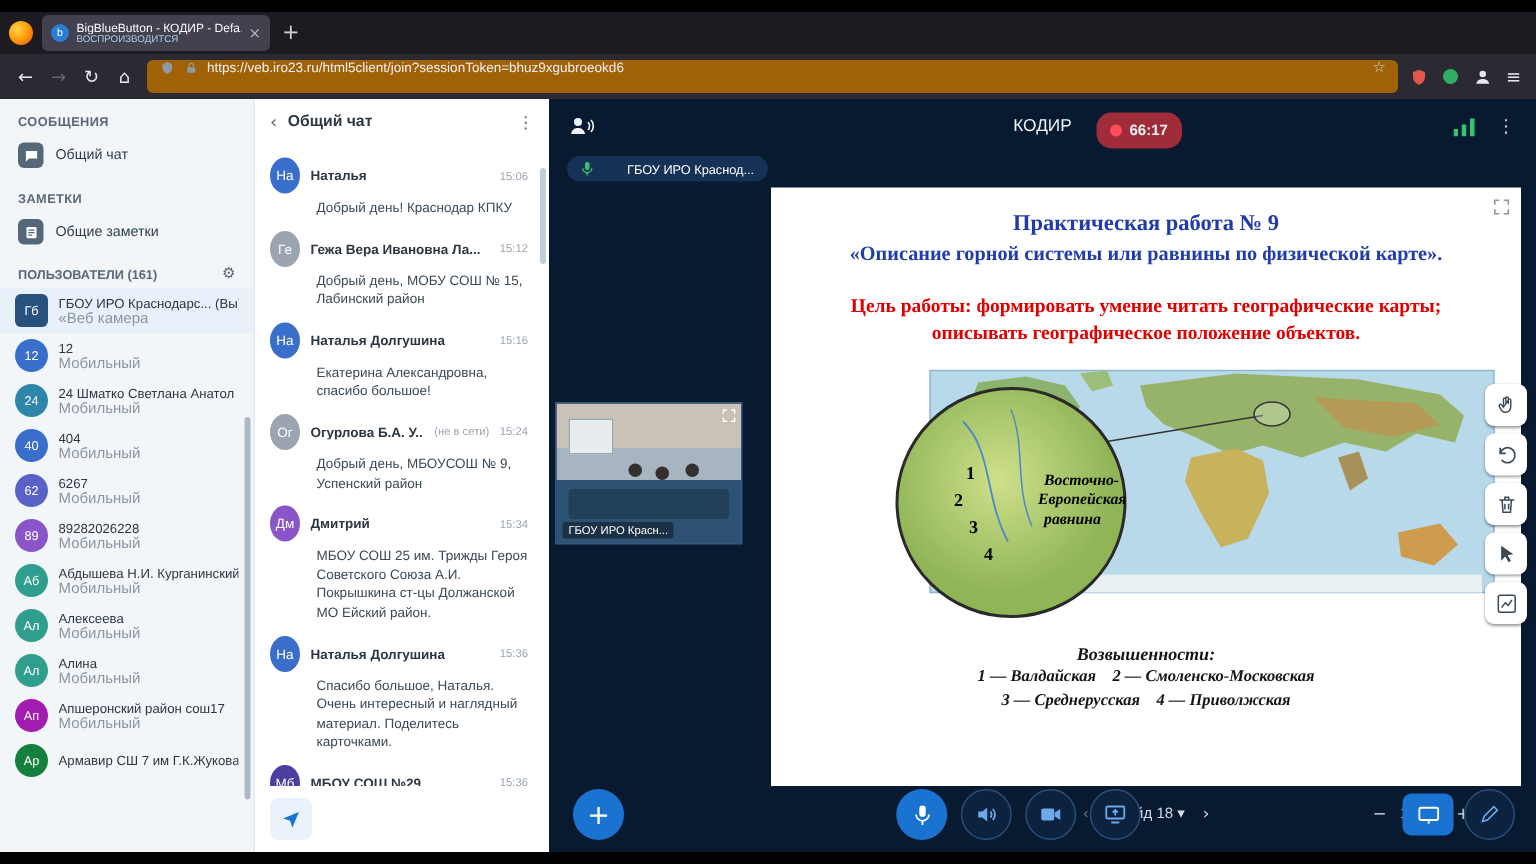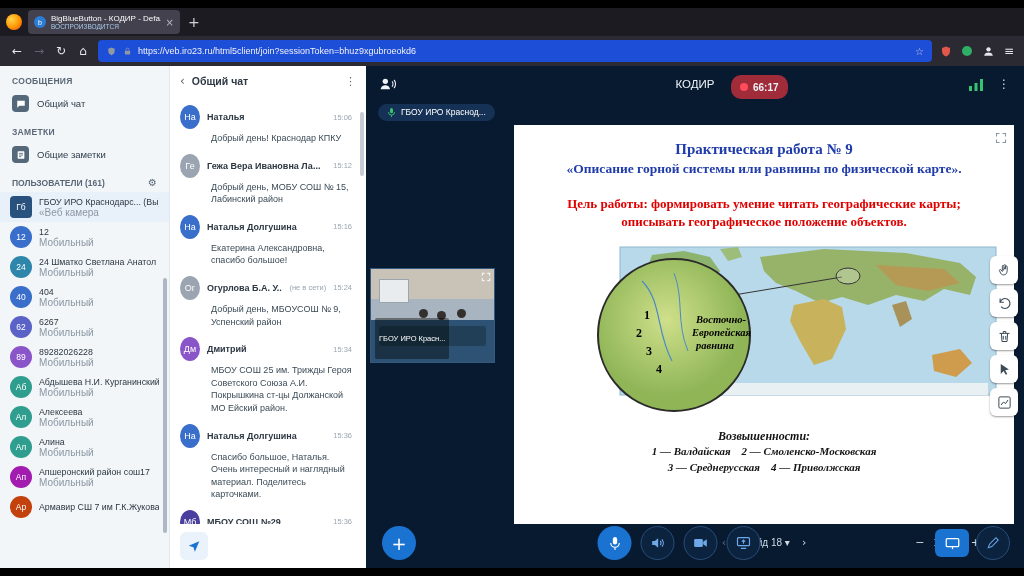--- a/index.html
+++ b/index.html
@@ -18,21 +18,21 @@
     align-items:center; justify-content:center; color:#fff; font-size:7px; }
   .tab-text { flex:1; overflow:hidden; }
   .tab-title { font-size:8px; white-space:nowrap; overflow:hidden; }
   .tab-media { font-size:6.5px; color:#a9c9e8; white-space:nowrap; }
   .tab-close { color:#b6b6c0; font-size:10px; }
   .newtab { color:#d0d0d8; font-size:14px; margin-left:2px; }
 
   .navbar { height:30px; background:#2b2a33; display:flex; align-items:center; gap:8px; padding:0 10px; }
   .nav-ic { color:#e6e6ec; font-size:12px; width:14px; text-align:center; }
   .nav-ic.dis { color:#62626d; }
-  .urlbar { flex:1; height:22px; background:#1d4ed8; border-radius:4px; display:flex; align-items:center;
+  .urlbar { flex:1; height:22px; background:#a16207; border-radius:4px; display:flex; align-items:flex-start;
     gap:6px; padding:0 8px; }
   .url-text { color:#f0f0f4; font-size:9px; flex:1; white-space:nowrap; overflow:hidden; }
   .nav-right { display:flex; align-items:center; gap:9px; }
 
   
   .app { position:absolute; left:0; top:58px; width:1024px; height:502px; display:flex; }
 
   
   .sidebar { width:170px; background:#f3f6f9; position:relative; overflow:hidden; border-right:1px solid #e3e8ec; }
   .section-label { font-size:8.5px; font-weight:700; color:#5a6876; padding:10px 12px 4px; letter-spacing:.3px; }
@@ -77,30 +77,30 @@
   .main { flex:1; position:relative; background:#071a30; overflow:hidden; color:#eef3f8; }
   .meeting-title { position:absolute; top:12px; left:50%; transform:translateX(-50%); font-size:11.5px; }
   .talk-ic { position:absolute; top:11px; left:14px; }
   .rec-pill { position:absolute; top:9px; left:calc(50% + 36px); height:24px; background:#a02c3a;
     border-radius:10px; display:flex; align-items:center; gap:5px; padding:0 9px; font-size:10px; font-weight:700; }
   .rec-dot { width:8px; height:8px; border-radius:50%; background:#ff4b5c; }
   .top-right { position:absolute; top:11px; right:14px; display:flex; align-items:center; gap:14px; }
   .main-dots { color:#cfdae6; font-size:12px; }
 
   .talking-pill { position:absolute; top:38px; left:12px; background:#153156; border-radius:10px;
-    display:flex; align-items:flex-start; gap:5px; padding:3px 9px; font-size:8.5px; color:#fff; }
+    display:flex; align-items:center; gap:22px; padding:3px 9px; font-size:8.5px; color:#fff; }
 
   
   .webcam { position:absolute; left:4px; top:202px; width:125px; height:95px; border:1px solid #35597e;
     overflow:hidden; background:linear-gradient(#c9c2b6 0 32%, #a8b4bf 32% 55%, #2d5273 55% 100%); }
   .wc-screen { position:absolute; left:8px; top:10px; width:30px; height:24px; background:#e9ecee; border:1px solid #9aa5ad; }
   .wc-table { position:absolute; bottom:16px; left:8px; right:8px; height:20px; background:#214057; border-radius:3px; }
   .wc-head { position:absolute; width:9px; height:9px; border-radius:50%; background:#33302d; }
   .wc-label { position:absolute; left:4px; bottom:3px; background:rgba(0,0,0,.4); color:#fff;
-    font-size:7.5px; padding:16px 4px; border-radius:2px; }
+    font-size:7.5px; padding:1px 4px; border-radius:2px; }
   .wc-fs { position:absolute; right:3px; top:3px; }
 
   
   .presentation { position:absolute; left:148px; top:59px; width:500px; height:399px; background:#fff;
     font-family:"Liberation Serif",serif; text-align:center; color:#111; }
   .slide-fs { position:absolute; top:7px; right:7px; }
   .slide-inner { padding-top:16px; }
   .slide-title1 { color:#1f3caa; font-weight:700; font-size:15px; }
   .slide-title2 { color:#1f3caa; font-weight:700; font-size:13.5px; margin-top:3px; }
   .slide-goal { color:#e00000; font-weight:700; font-size:13px; margin:18px 26px 0; line-height:1.4; }
@@ -272,21 +272,21 @@
     </div>
   </div>
           <div class="user-row">
     <div class="avatar" style="background: #a21caf;">Ап</div>
     <div class="u-col">
       <div class="u-name">Апшеронский район сош17</div>
       <div class="u-sub">Мобильный</div>
     </div>
   </div>
           <div class="user-row">
-    <div class="avatar" style="background: #c2410c;">Ар</div>
+    <div class="avatar" style="background: #15803d;">Ар</div>
     <div class="u-col">
       <div class="u-name">Армавир СШ 7 им Г.К.Жукова</div>
 
     </div>
   </div>
         </div>
       <div class="v-scroll" style="right:2px; top:212px; height:255px;"></div>
     </div>
 
     <div class="chat">

